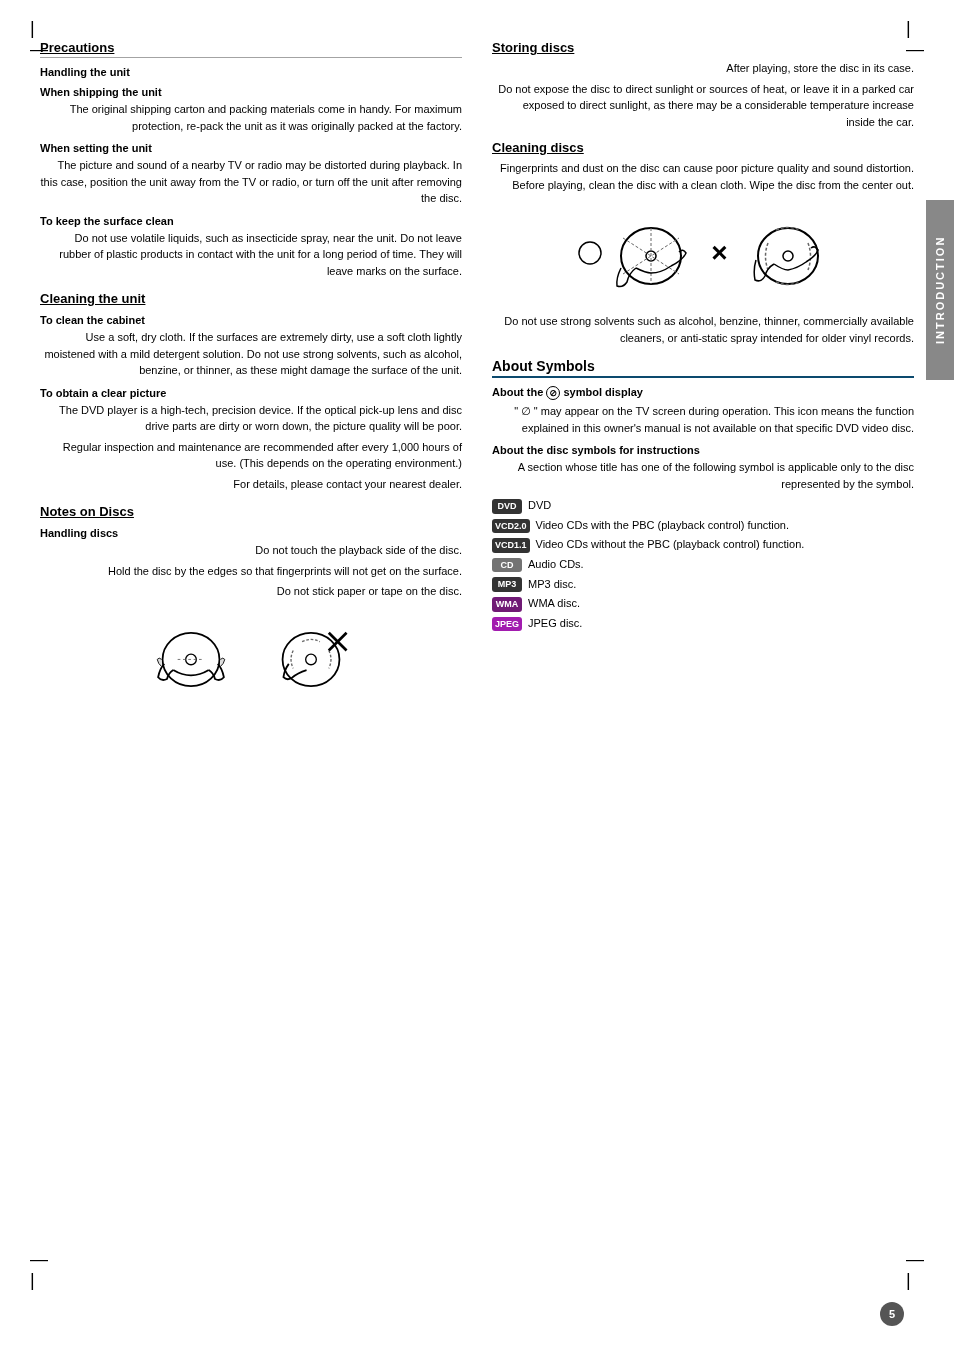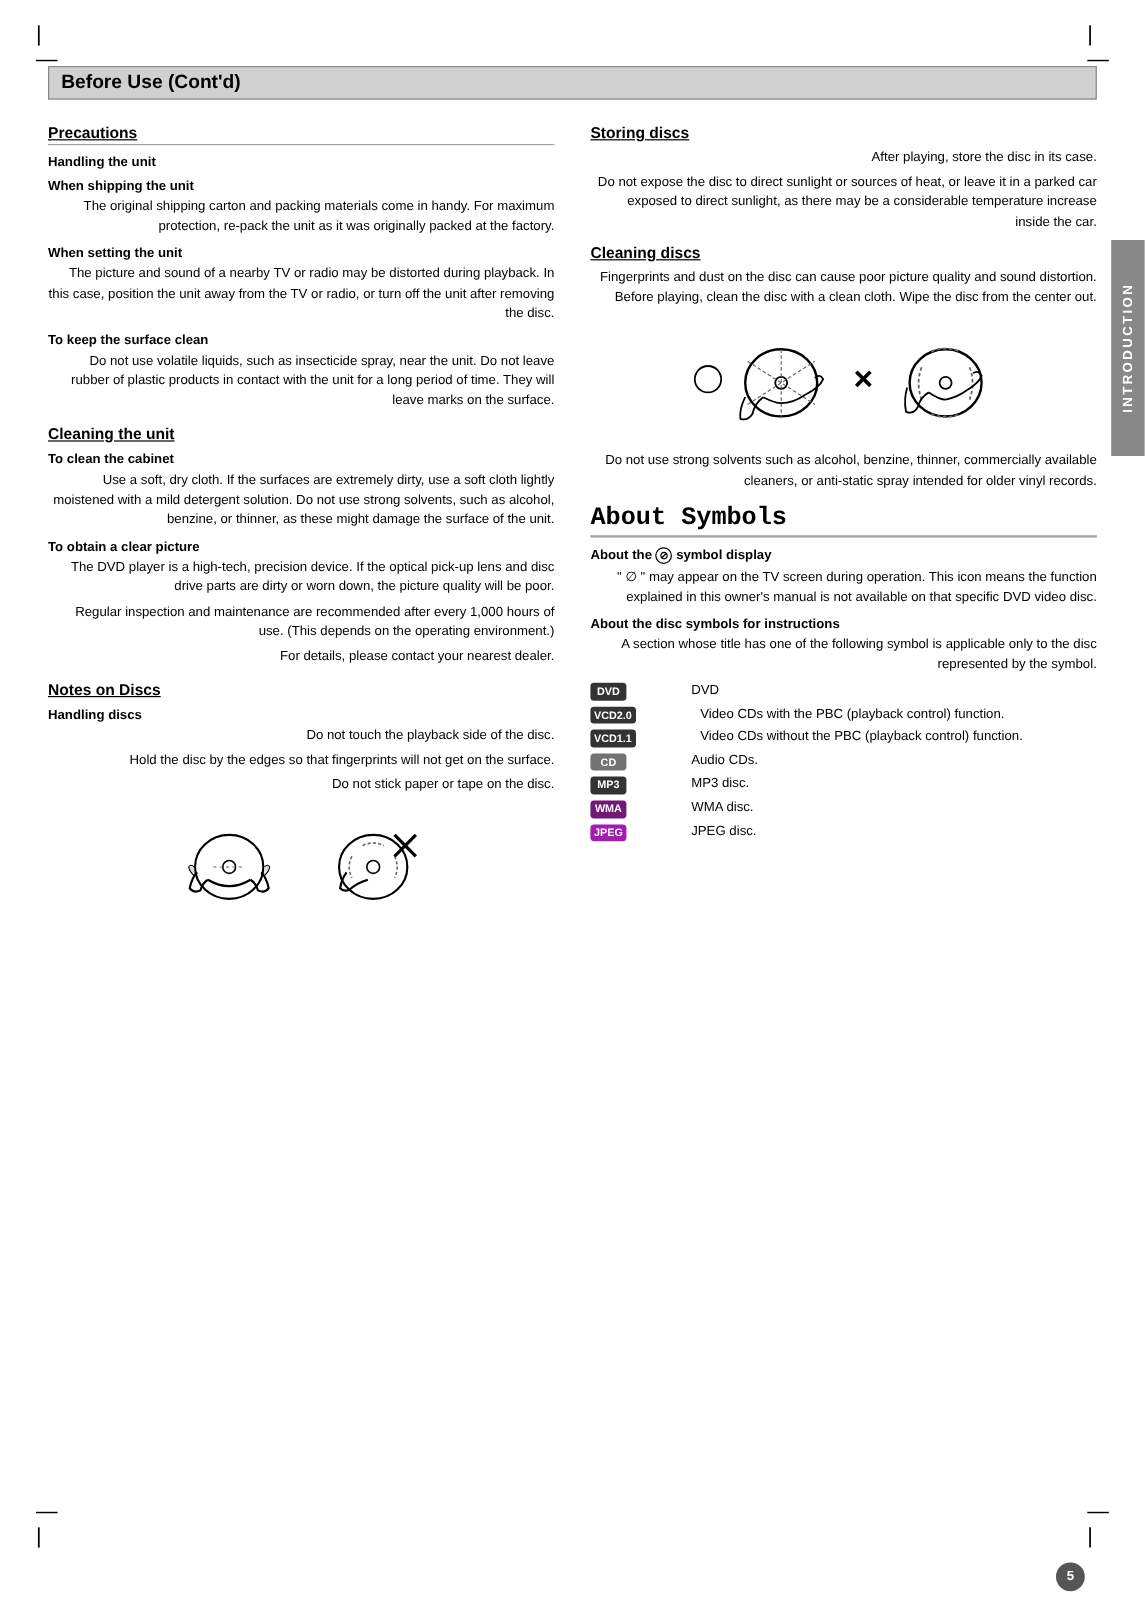--- a/index.html
+++ b/index.html
@@ -98,39 +98,37 @@
 
     p {
       font-size: 11px;
       line-height: 1.5;
       margin-bottom: 4px;
       text-align: right;
     }
 
     
     .major-heading {
-      font-size: 21px;
-      font-weight: bold;
-      border-bottom: 2px solid #a3a3a3;
+      font-size: 14px;
+      font-weight: bold;
+      border-bottom: 2px solid #0c4a6e;
       padding-bottom: 2px;
       margin-top: 12px;
       margin-bottom: 8px;
-      font-family: Liberation Mono, monospace;
     }
 
     
     .disc-list {
       margin-top: 6px;
     }
     .disc-item {
       display: flex;
-      align-items: center;
+      align-items: flex-end;
       margin-bottom: 4px;
       line-height: 1.4;
-      gap: 48px;
     }
     .disc-badge {
       display: inline-block;
       font-size: 9px;
       font-weight: bold;
       color: #fff;
       background: #333;
       border-radius: 3px;
       padding: 1px 3px;
       margin-right: 6px;
@@ -200,21 +198,20 @@
 
 <div class="page-container">
 
   <div class="corner-mark corner-tl">|<br>—</div>
   <div class="corner-mark corner-tr">|<br>—</div>
   <div class="corner-mark corner-bl">—<br>|</div>
   <div class="corner-mark corner-br">—<br>|</div>
 
   <div class="side-tab">INTRODUCTION</div>
 
-  <div class="page-title-bar">Before Use (Cont'd)</div>
 
   <div class="content-area">
 
     <div class="left-column">
 
       <div class="section-heading precautions-section">Precautions</div>
 
       <div class="subsection-heading">Handling the unit</div>
 
       <div class="subsection-heading">When shipping the unit</div>

